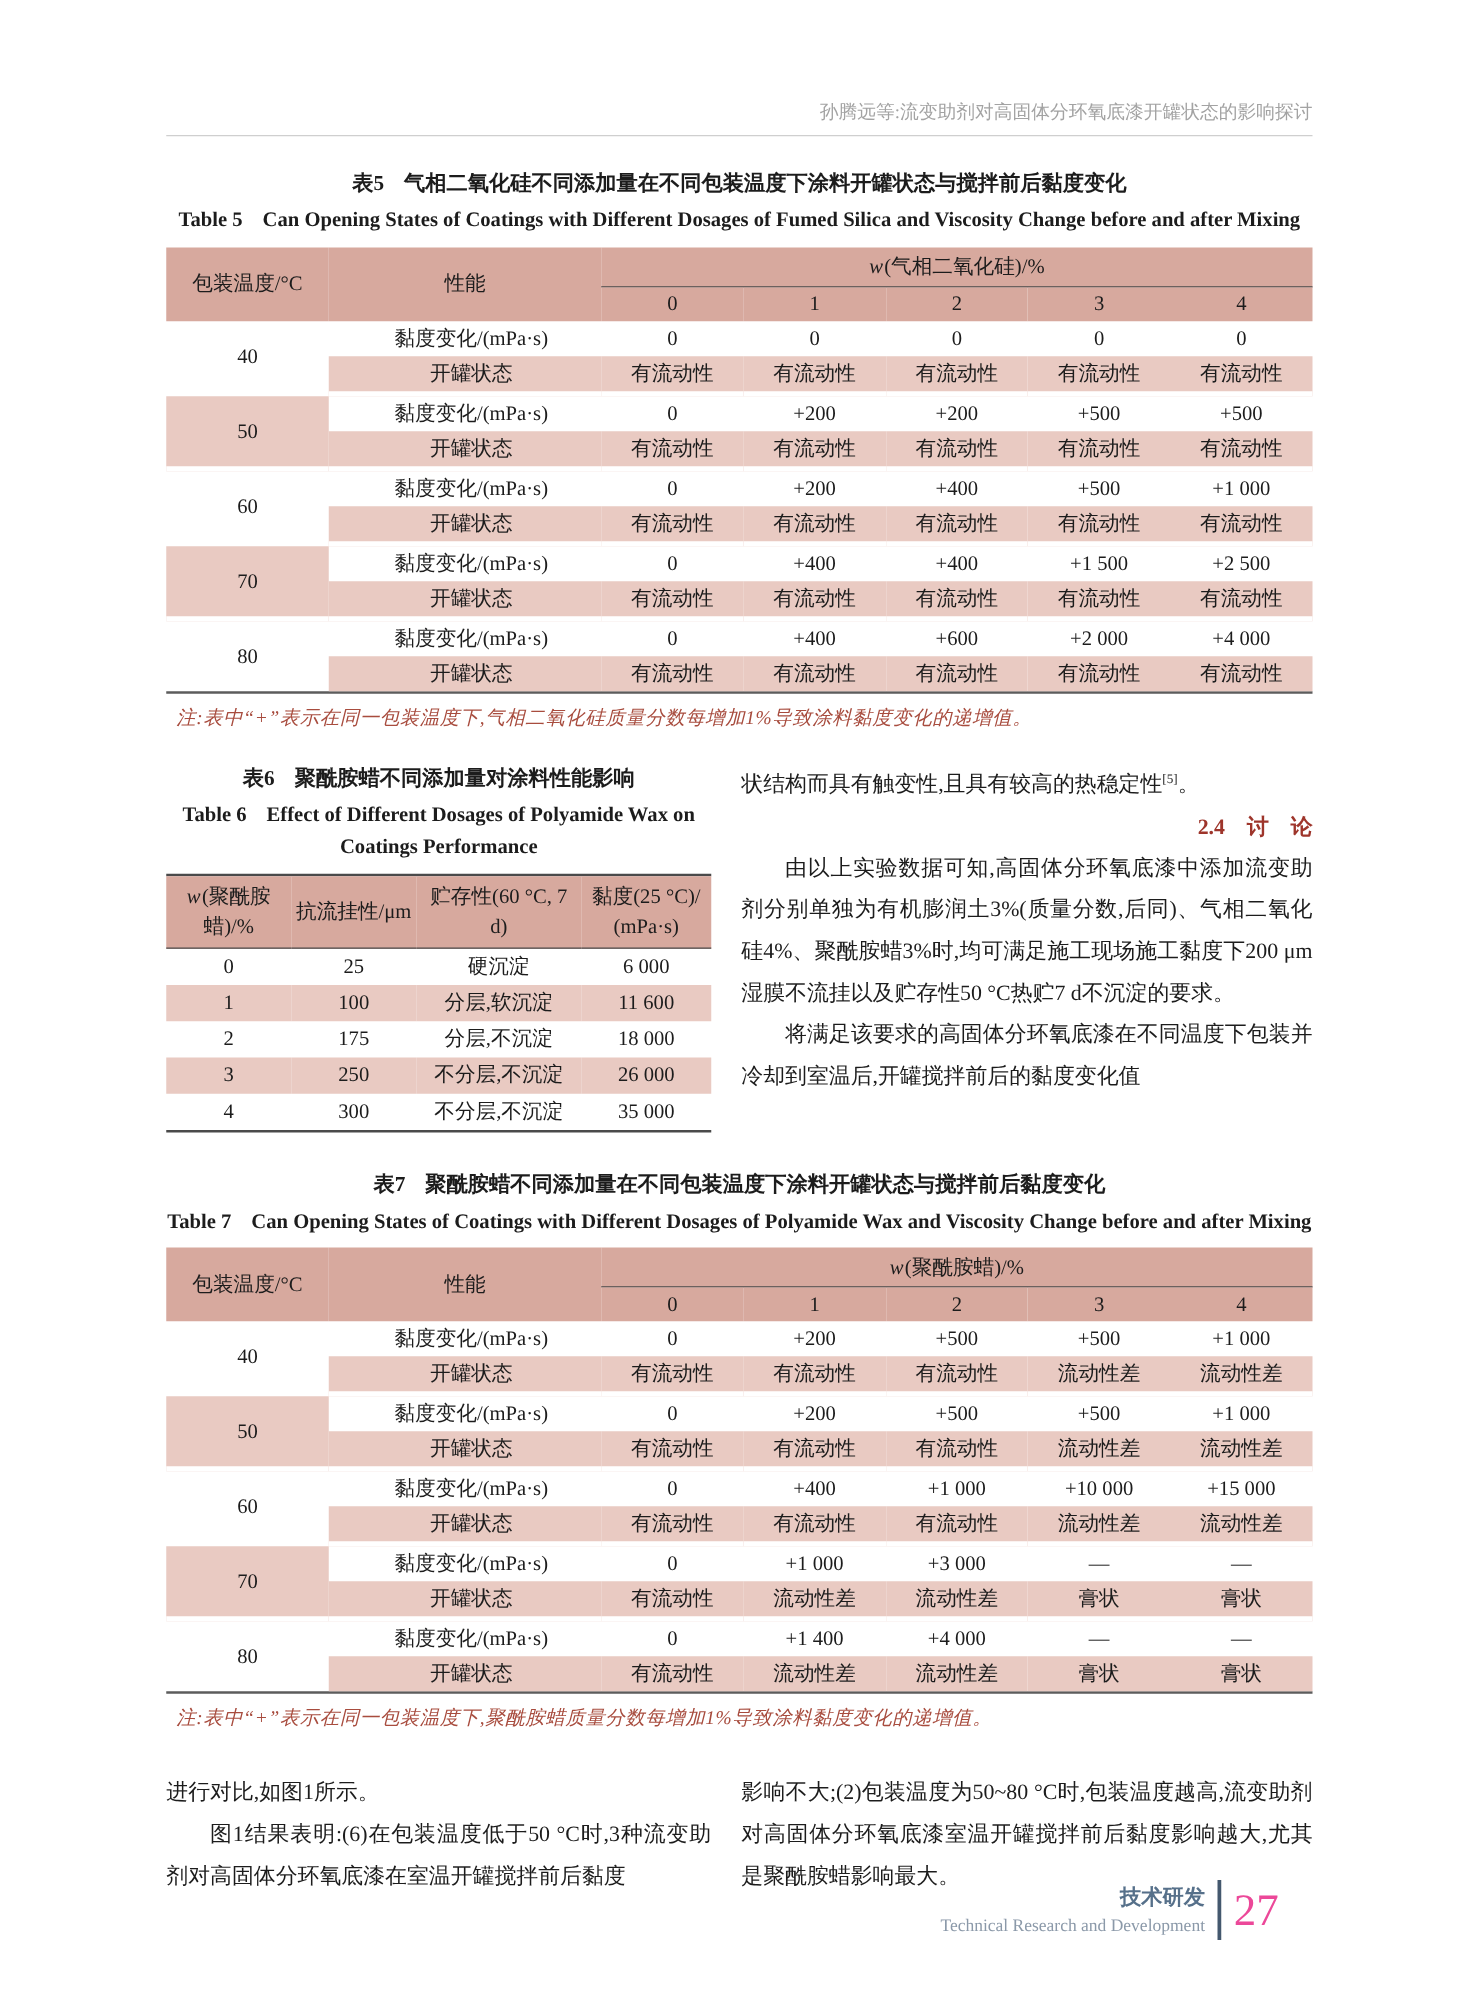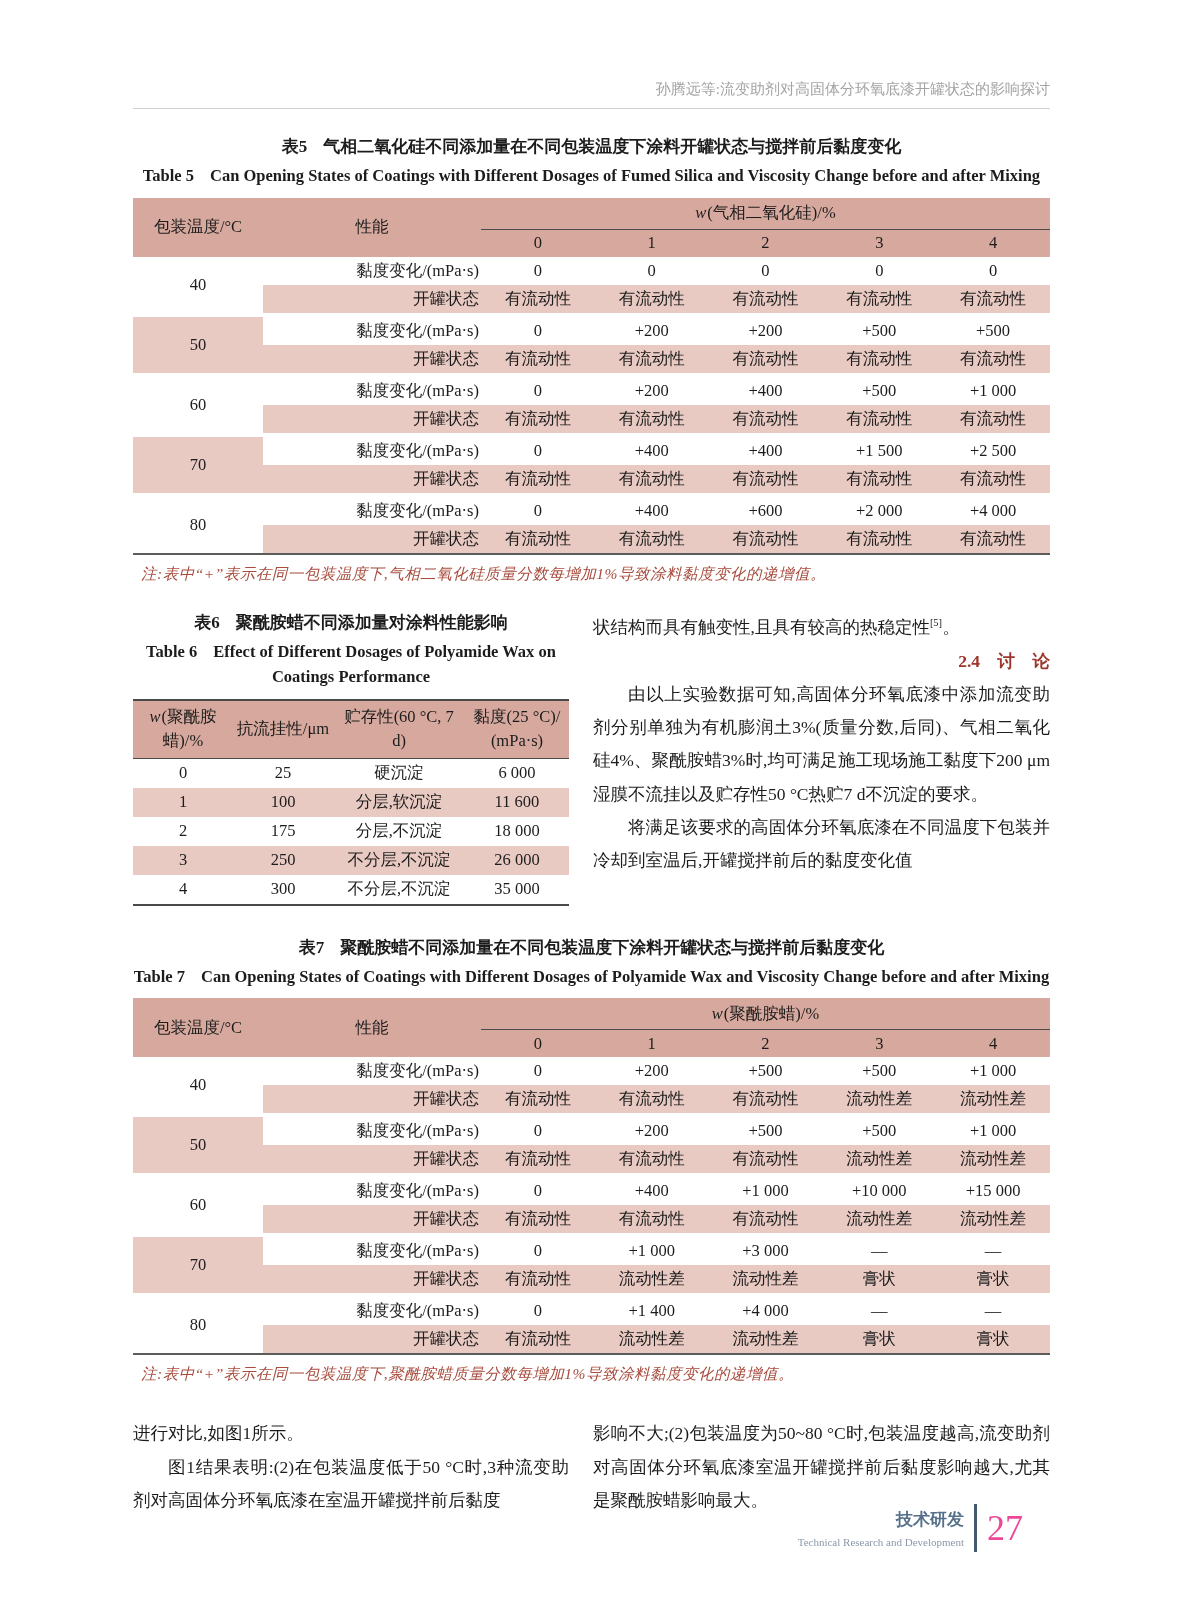--- a/index.html
+++ b/index.html
@@ -27,21 +27,21 @@
   table.big col.c-perf { width:218px; }
   table.big td { text-align:center; vertical-align:middle; padding:3px 2px; height:28px; }
   table.big tr.hdr td { background:#d7a99e; }
   table.big td.spanhdr { border-bottom:1.5px solid #4a4a4a; height:32px; }
   table.big td.spanhdr i { font-family:"Liberation Serif",serif; margin-right:1px; }
   table.big tr.doses td { height:27px; }
   table.big tr.rs td { background:#e9cac2; }
   table.big tr.ge td { border-bottom:4px solid #ffffff; }
   table.big td.gt { border-bottom:4px solid #ffffff; }
   table.big td.tp { background:#e9cac2; }
-  table.big td.lbl { text-align:right; padding-left:12px; }
+  table.big td.lbl { text-align:center; padding-left:12px; }
 
   
   .note { color:#a84c3e; font-size:15.5px; font-style:italic; margin:9px 0 0 8px; letter-spacing:0.5px; }
 
   
   .cols { display:flex; gap:24px; margin-top:26px; align-items:flex-start; }
   .col-l { width:436px; flex:none; }
   .col-r { flex:1; }
 
   
@@ -61,21 +61,21 @@
   
   .t7-block { margin-top:30px; }
 
   
   .cols2 { display:flex; gap:24px; margin-top:32px; align-items:flex-start; }
 
   
   .footer { position:absolute; right:164px; bottom:48px; display:flex; align-items:center; gap:10px; }
   .f-text { text-align:right; }
   .f-cn { font-family:"Liberation Sans","DejaVu Sans",sans-serif; font-weight:bold; color:#56708a; font-size:17px; }
-  .f-en { color:#8b99a9; font-size:11px; margin-top:5px; }
+  .f-en { color:#8b99a9; font-size:14px; margin-top:5px; }
   .f-bar { width:3px; height:48px; background:#44586e; }
   .f-num { font-size:36px; color:#ec4899; }
 </style>
 </head>
 <body>
 
 <div class="page">
 
   <div class="running">孙腾远等:流变助剂对高固体分环氧底漆开罐状态的影响探讨</div>
   <div class="rule"></div>
@@ -366,21 +366,21 @@
             <td>膏状</td>
           </tr>
     </tbody>
       </table>
     <div class="note">注:表中“+”表示在同一包装温度下,聚酰胺蜡质量分数每增加1%导致涂料黏度变化的递增值。</div>
   </div>
 
   <div class="cols2">
     <div class="col-l">
       <div class="para">进行对比,如图1所示。</div>
-      <div class="para ind">图1结果表明:(2)在包装温度低于50 °C时,3种流变助剂对高固体分环氧底漆在室温开罐搅拌前后黏度</div>
+      <div class="para ind">图1结果表明:(6)在包装温度低于50 °C时,3种流变助剂对高固体分环氧底漆在室温开罐搅拌前后黏度</div>
     </div>
     <div class="col-r">
       <div class="para">影响不大;(2)包装温度为50~80 °C时,包装温度越高,流变助剂对高固体分环氧底漆室温开罐搅拌前后黏度影响越大,尤其是聚酰胺蜡影响最大。</div>
     </div>
   </div>
 
 </div>
 
 <div class="footer">
   <div class="f-text">

